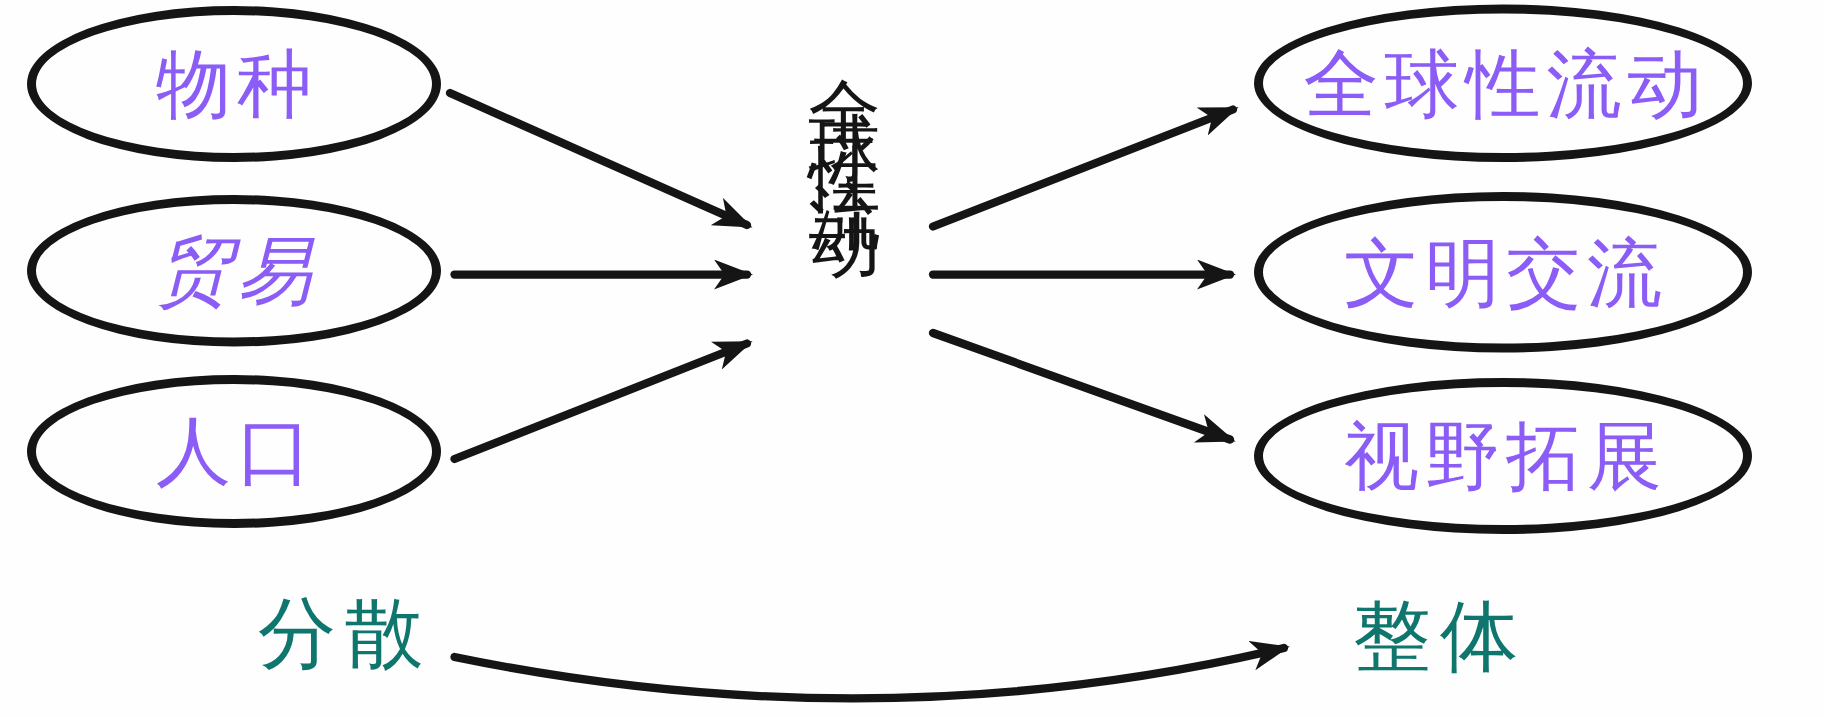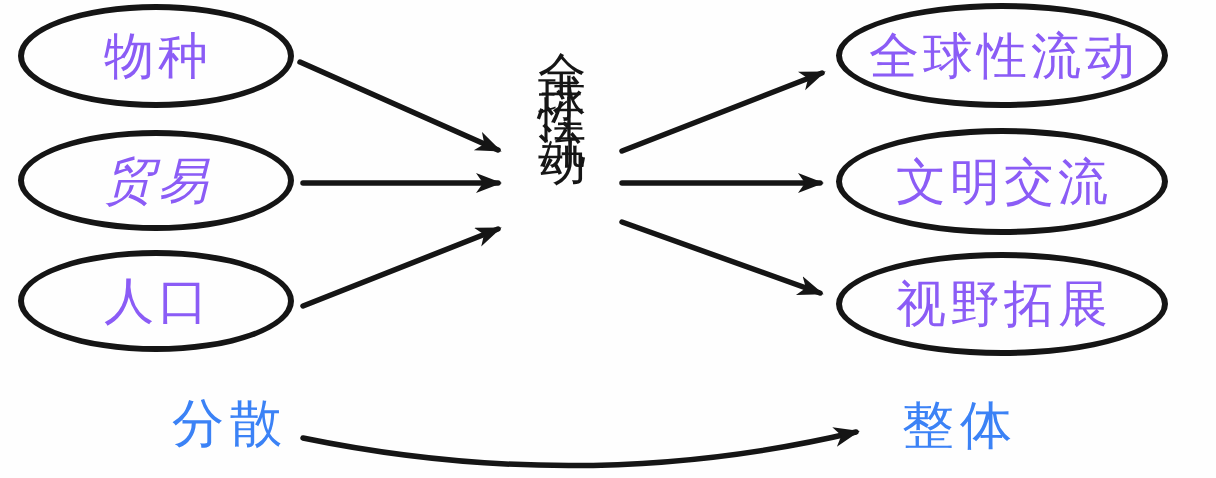--- a/index.html
+++ b/index.html
@@ -67,21 +67,21 @@
     line-height: 68px;
     color: #151515;
     white-space: nowrap;
   }
 
   .bottom-label {
     position: absolute;
     font-size: 52px;
     line-height: 1;
     letter-spacing: 6px;
-    color: #3b82f6;
+    color: #0f766e;
     white-space: nowrap;
   }
   #label-dispersed { left: 172px; top: 398px; }
   #label-channel   { left: 508px; top: 392px; }
   #label-whole     { left: 886px; top: 400px; margin-left: 16px; }
 </style>
 </head>
 <body>
 
 <div class="canvas">

